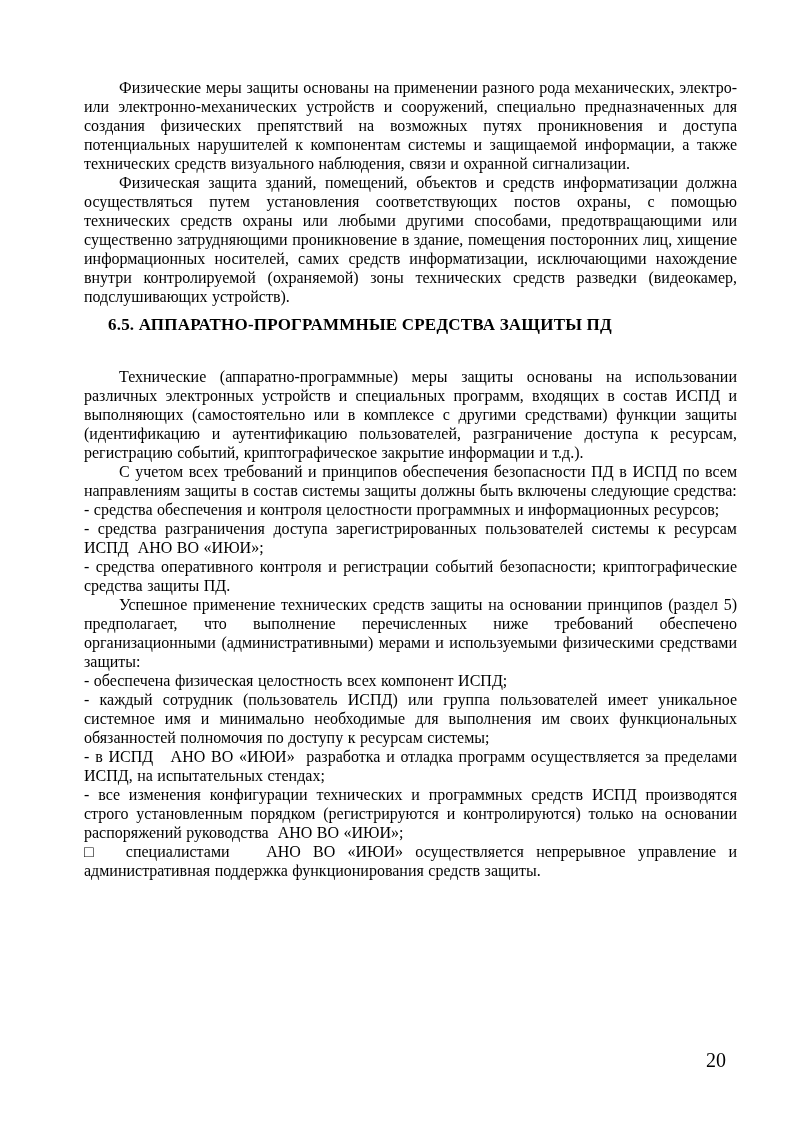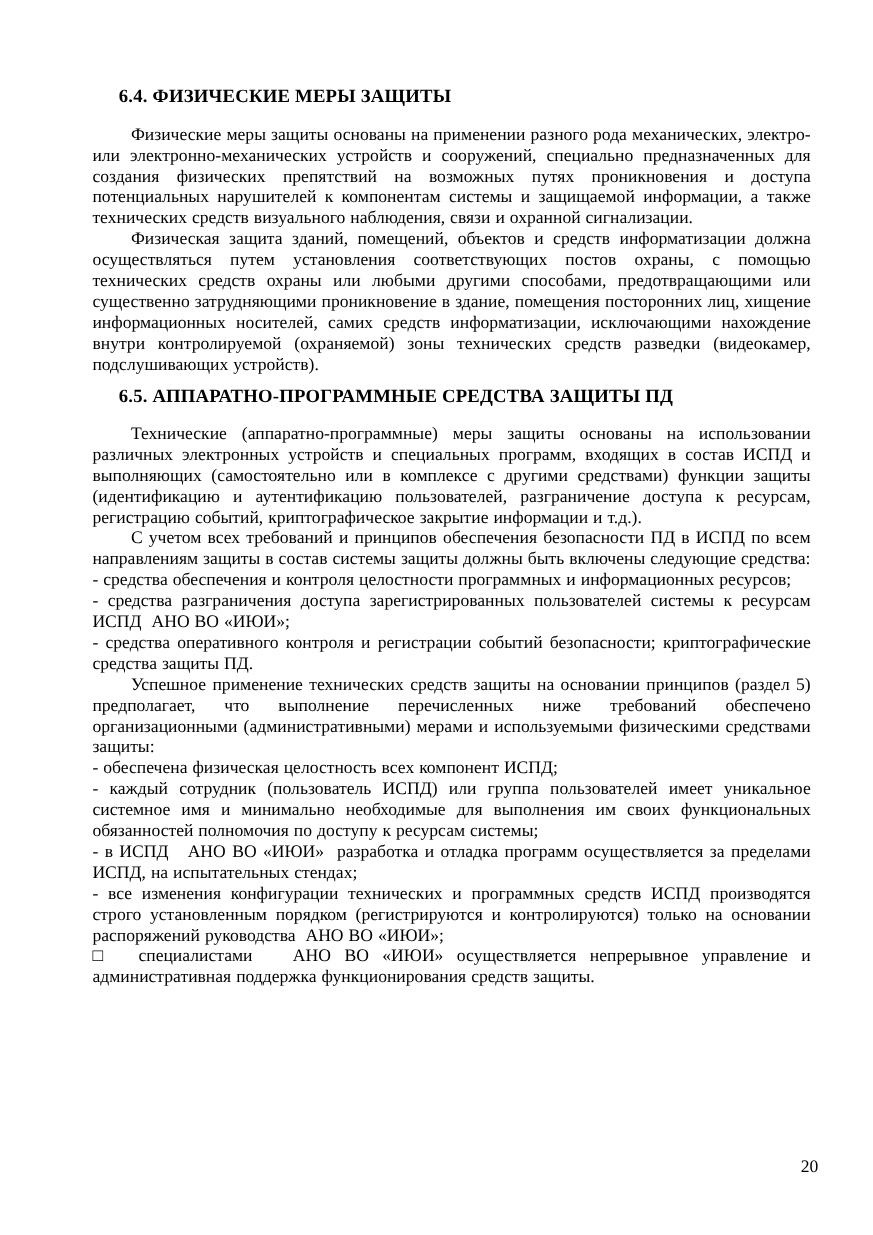--- a/index.html
+++ b/index.html
@@ -24,48 +24,47 @@
   .heading {
     font-size: 17px;
     font-weight: bold;
     line-height: 20px;
     margin: 0 0 15px 0;
     padding-left: 24px;
     letter-spacing: 0.2px;
   }
   .heading.second {
     margin-top: 9px;
-    margin-bottom: 15px;
+    margin-bottom: 32px;
   }
   p.body {
     font-size: 16px;
     line-height: 19px;
     margin: 0;
     text-align: justify;
     word-spacing: 0.5px;
   }
   p.body.ind {
     text-indent: 35px;
     font-family: Liberation Serif, serif;
   }
   .page-number {
     position: absolute;
     top: 1051px;
-    right: 50px;
-    font-size: 16px;
+    right: 68px;
+    font-size: 20px;
     line-height: 19px;
   }
 </style>
 </head>
 <body>
 
 <div class="page-content">
 
   <section>
-    <h2 class="heading">6.4. ФИЗИЧЕСКИЕ МЕРЫ ЗАЩИТЫ</h2>
     <p class="body ind">Физические меры защиты основаны на применении разного рода механических, электро- или электронно-механических устройств и сооружений, специально предназначенных для создания физических препятствий на возможных путях проникновения и доступа потенциальных нарушителей к компонентам системы и защищаемой информации, а также технических средств визуального наблюдения, связи и охранной сигнализации.</p>
     <p class="body ind">Физическая защита зданий, помещений, объектов и средств информатизации должна осуществляться путем установления соответствующих постов охраны, с помощью технических средств охраны или любыми другими способами, предотвращающими или существенно затрудняющими проникновение в здание, помещения посторонних лиц, хищение информационных носителей, самих средств информатизации, исключающими нахождение внутри контролируемой (охраняемой) зоны технических средств разведки (видеокамер, подслушивающих устройств).</p>
   </section>
 
   <section>
     <h2 class="heading second">6.5. АППАРАТНО-ПРОГРАММНЫЕ СРЕДСТВА ЗАЩИТЫ ПД</h2>
     <p class="body ind">Технические (аппаратно-программные) меры защиты основаны на использовании различных электронных устройств и специальных программ, входящих в состав ИСПД и выполняющих (самостоятельно или в комплексе с другими средствами) функции защиты (идентификацию и аутентификацию пользователей, разграничение доступа к ресурсам, регистрацию событий, криптографическое закрытие информации и т.д.).</p>
     <p class="body ind">С учетом всех требований и принципов обеспечения безопасности ПД в ИСПД по всем направлениям защиты в состав системы защиты должны быть включены следующие средства:</p>
     <p class="body">- средства обеспечения и контроля целостности программных и информационных ресурсов;</p>
     <p class="body">- средства разграничения доступа зарегистрированных пользователей системы к ресурсам ИСПД &nbsp;АНО ВО «ИЮИ»;</p>

